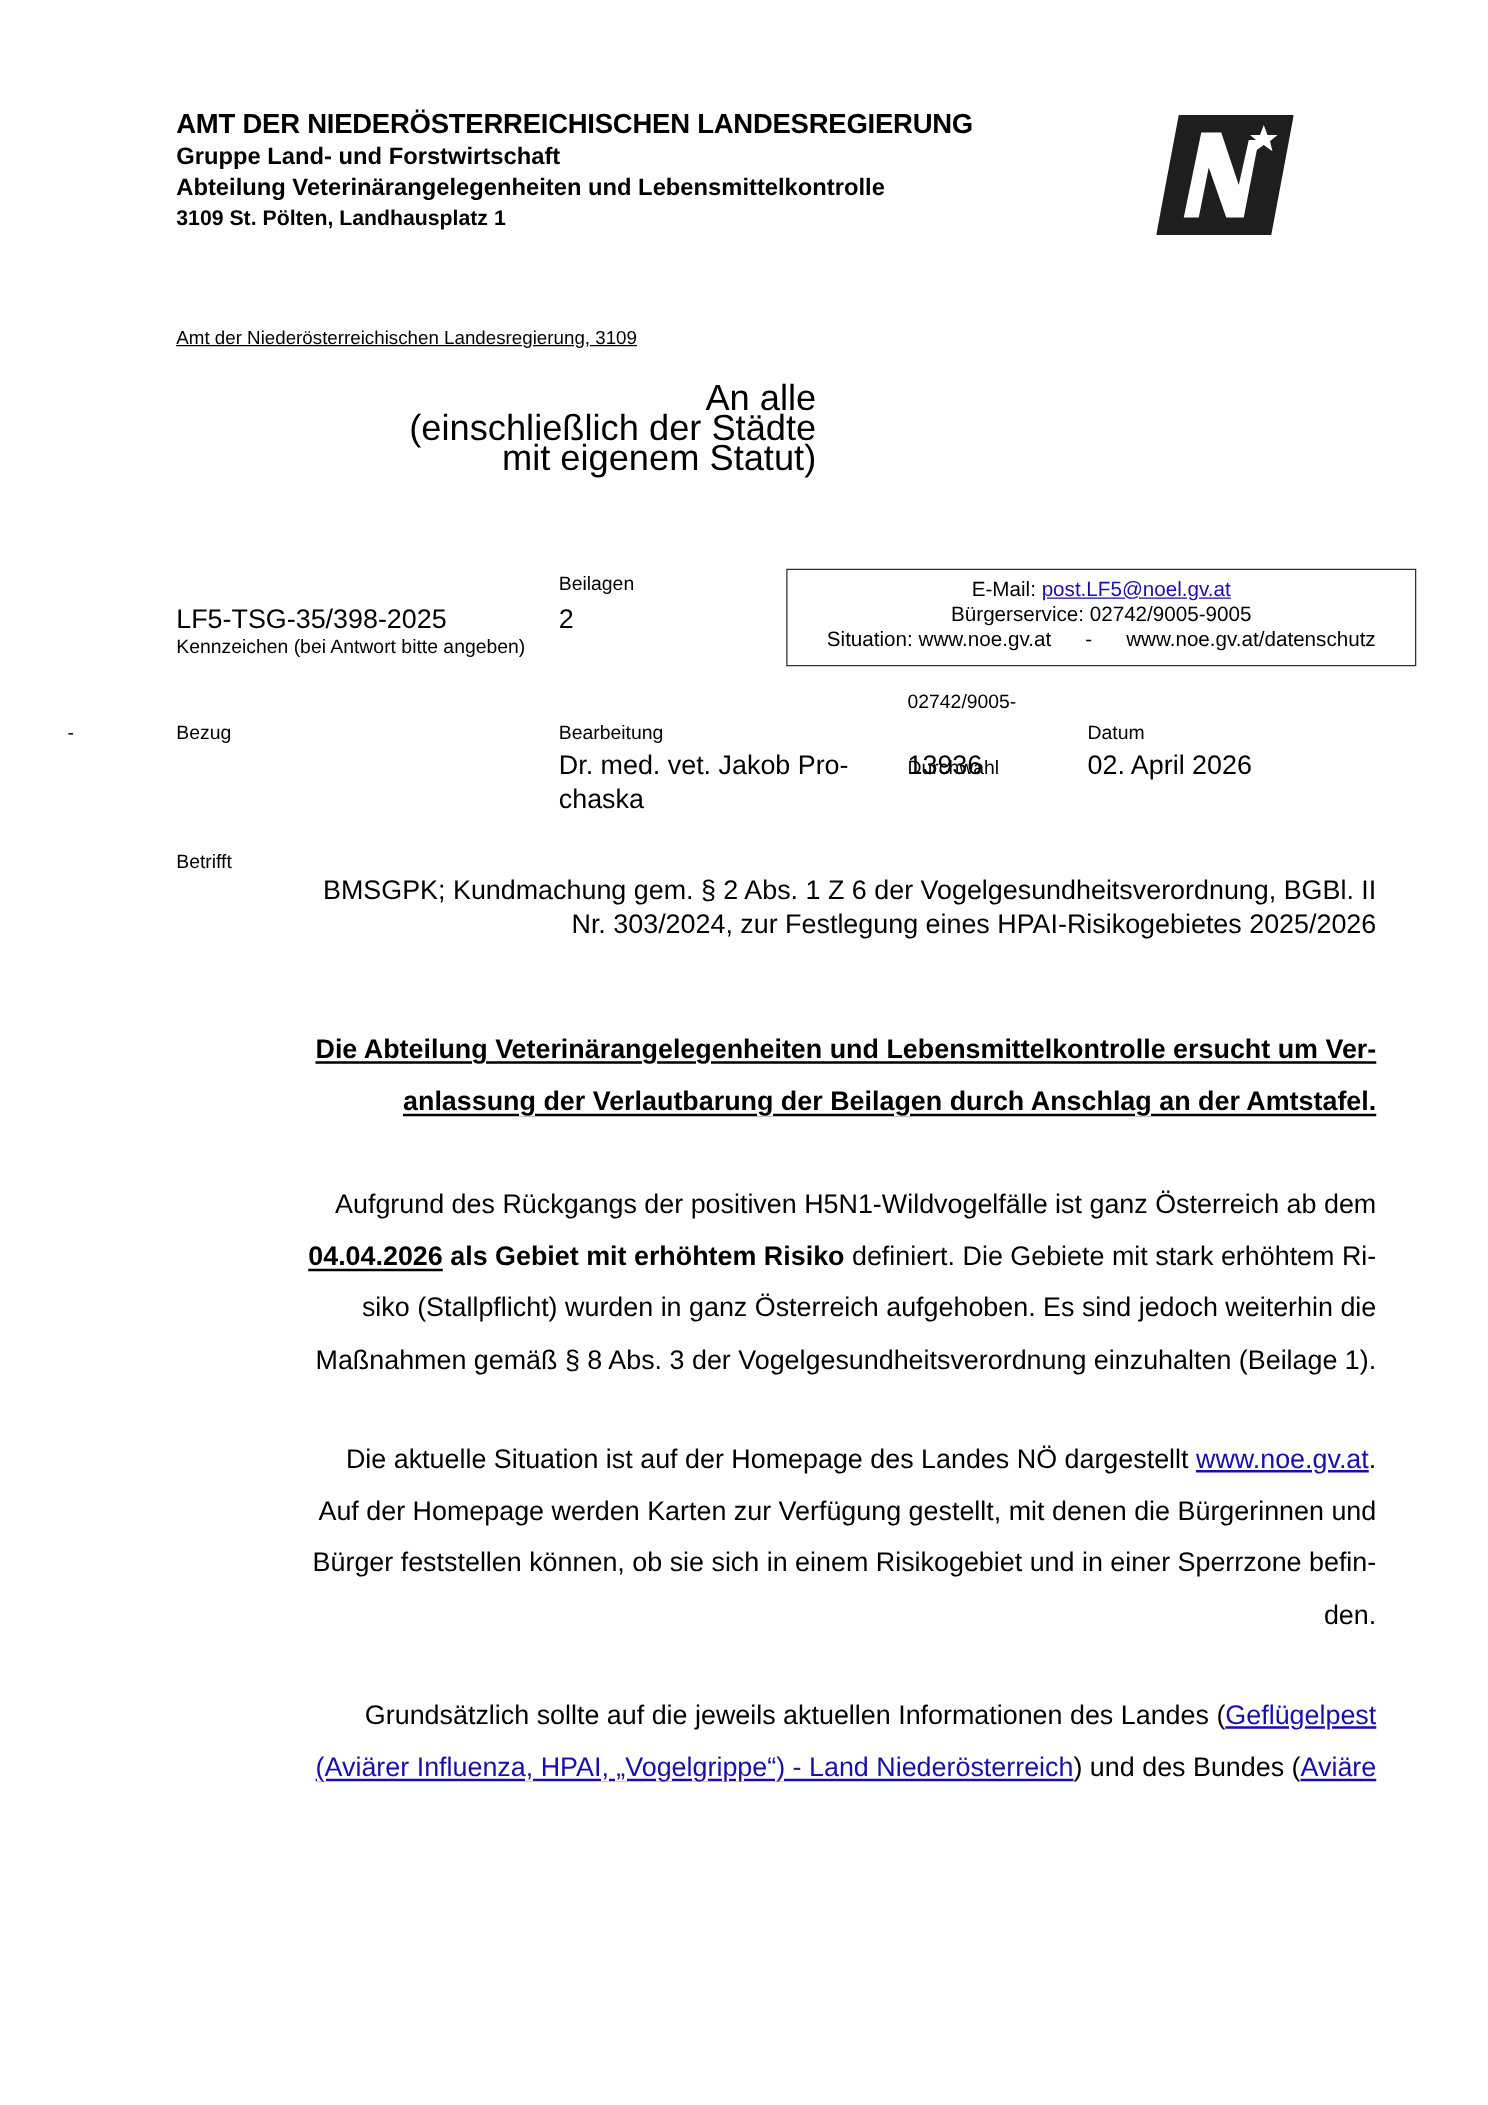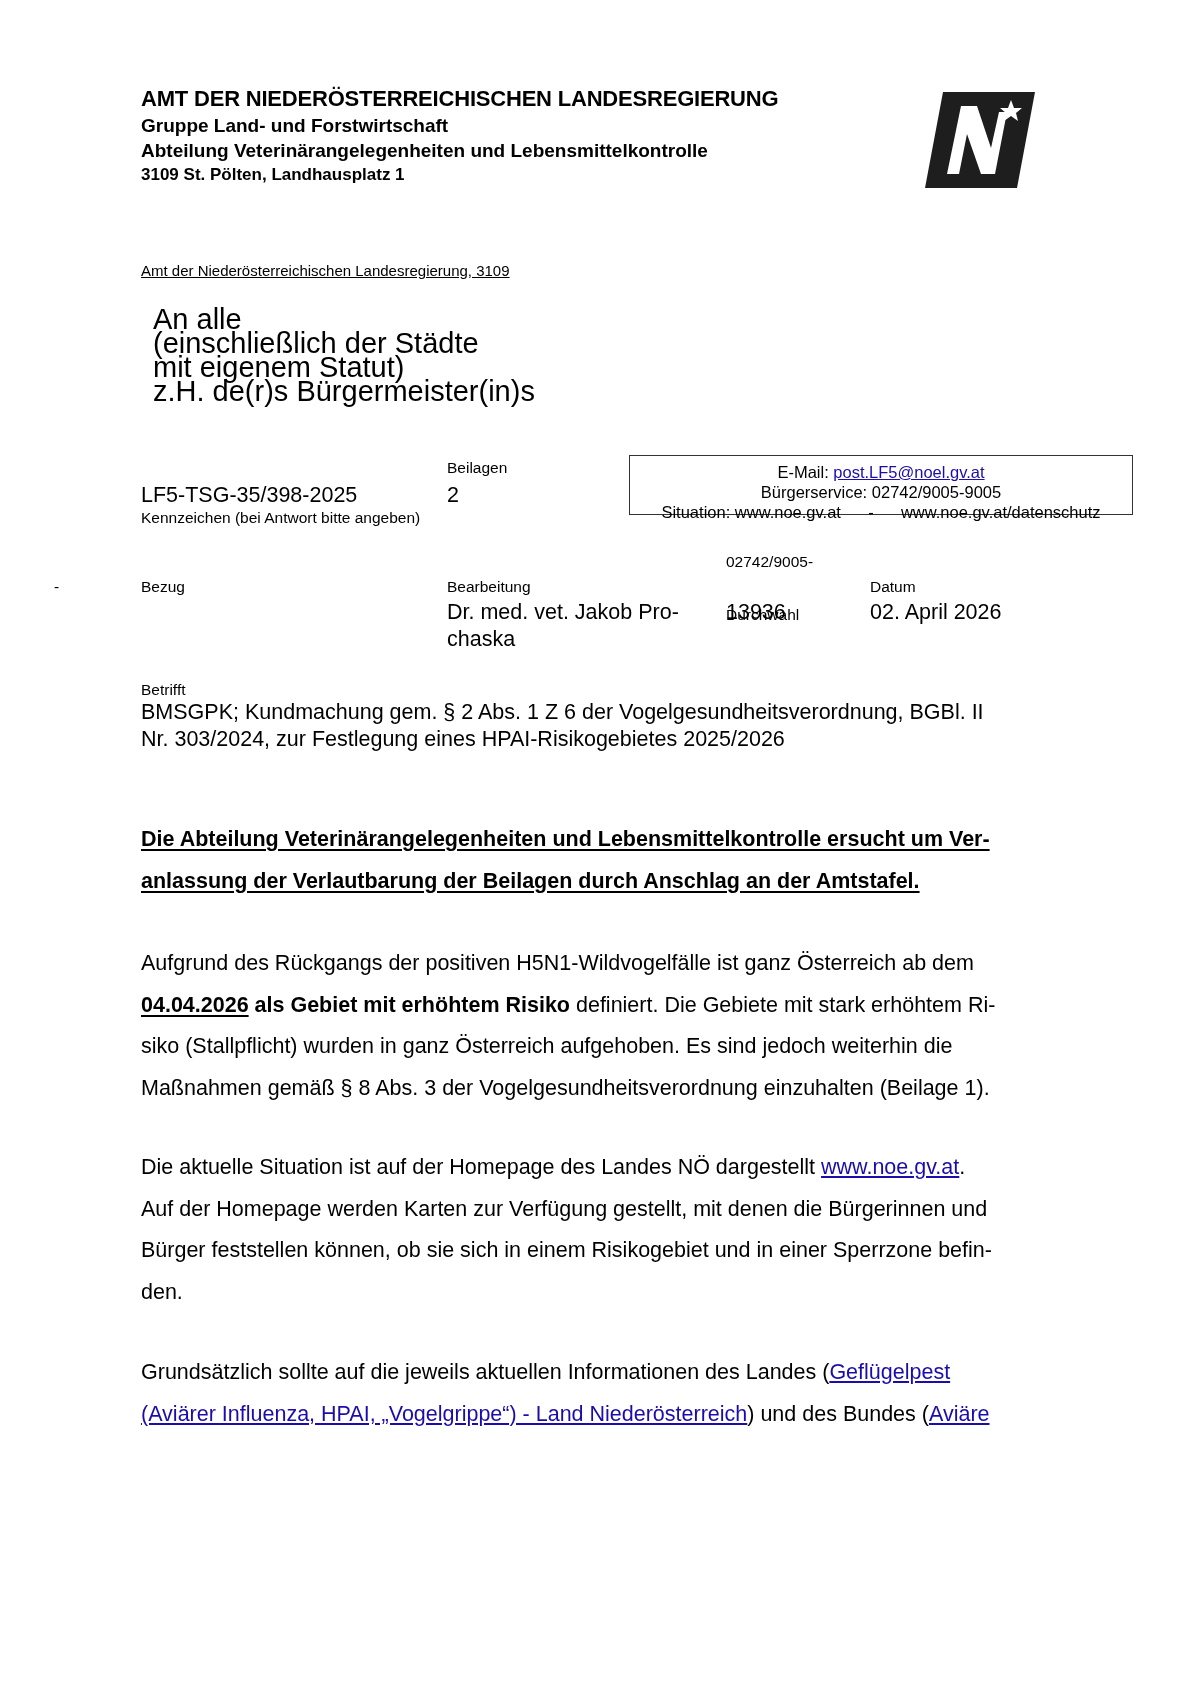--- a/index.html
+++ b/index.html
@@ -1,28 +1,28 @@
 <!DOCTYPE html>
 <html><head>
 <meta charset="utf-8">
 <style>
   html, body { margin: 0; padding: 0; background: #ffffff; }
   body { width: 1190px; height: 1684px; position: relative; overflow: hidden;
          font-family: "Liberation Sans", sans-serif; color: #000; }
-  .abs { position: absolute; white-space: nowrap; }
+  .abs { position: absolute; white-space: nowrap; text-align: right; }
   .hdr1 { left: 141px; top: 86px; font-size: 22px; font-weight: bold; letter-spacing: -0.2px; }
   .hdr2 { left: 141px; top: 115px; font-size: 19px; font-weight: bold; }
   .hdr3 { left: 141px; top: 140px; font-size: 19px; font-weight: bold; }
   .hdr4 { left: 141px; top: 165px; font-size: 17px; font-weight: bold; }
   .logo { left: 925px; top: 92px; width: 110px; height: 96px; }
   .sender { left: 141px; top: 262px; font-size: 15px; text-decoration: underline; }
   .recipient { left: 153px; top: 307px; font-size: 29px; line-height: 24px; white-space: normal; width: 500px; }
   .small-label { font-size: 15.5px; }
   .big-val { font-size: 21.5px; }
-  .contact-box { left: 629px; top: 455px; width: 504px; height: 60px; border: 1.5px solid #333;
+  .contact-box { left: 629px; top: 455px; width: 504px; height: 78px; border: 1.5px solid #333;
                  box-sizing: border-box; text-align: center; font-size: 16.5px; line-height: 20px; padding-top: 6px; }
   .contact-box a { color: #1a0dab; text-decoration: underline; }
   .contact-line { display: block; }
   .sep { display: inline-block; width: 60px; text-align: center; }
   .subject { left: 141px; top: 699px; font-size: 21.5px; line-height: 27px; white-space: normal; width: 960px; }
   .para { left: 141px; font-size: 21.5px; line-height: 41.5px; white-space: normal; width: 960px; }
   .bold-under { font-weight: bold; text-decoration: underline; text-underline-offset: 3px; }
   .link { color: #1a0dab; text-decoration: underline; }
   b { font-weight: bold; }
   u.ul { text-decoration: underline; text-underline-offset: 3px; text-decoration-thickness: 2px; }
@@ -42,21 +42,20 @@
     <polygon points="86,8 89,16 97,16 91,21 93,29 86,24 79,29 81,21 75,16 83,16" fill="#ffffff"></polygon>
   </svg>
 </div>
 
 <div class="abs sender">Amt der Niederösterreichischen Landesregierung, 3109</div>
 
 <div class="abs recipient">
   <div>An alle</div>
   <div>(einschließlich der Städte</div>
   <div>mit eigenem Statut)</div>
-  <div>z.H. de(r)s Bürgermeister(in)s</div>
 </div>
 
 <div class="abs small-label" style="left:447px; top:459px;">Beilagen</div>
 <div class="abs big-val" style="left:141px; top:483px;">LF5-TSG-35/398-2025</div>
 <div class="abs big-val" style="left:447px; top:483px;">2</div>
 <div class="abs small-label" style="left:141px; top:509px;">Kennzeichen (bei Antwort bitte angeben)</div>
 
 <div class="abs contact-box">
   <span class="contact-line">
     <span>E-Mail: </span><a>post.LF5@noel.gv.at</a>

